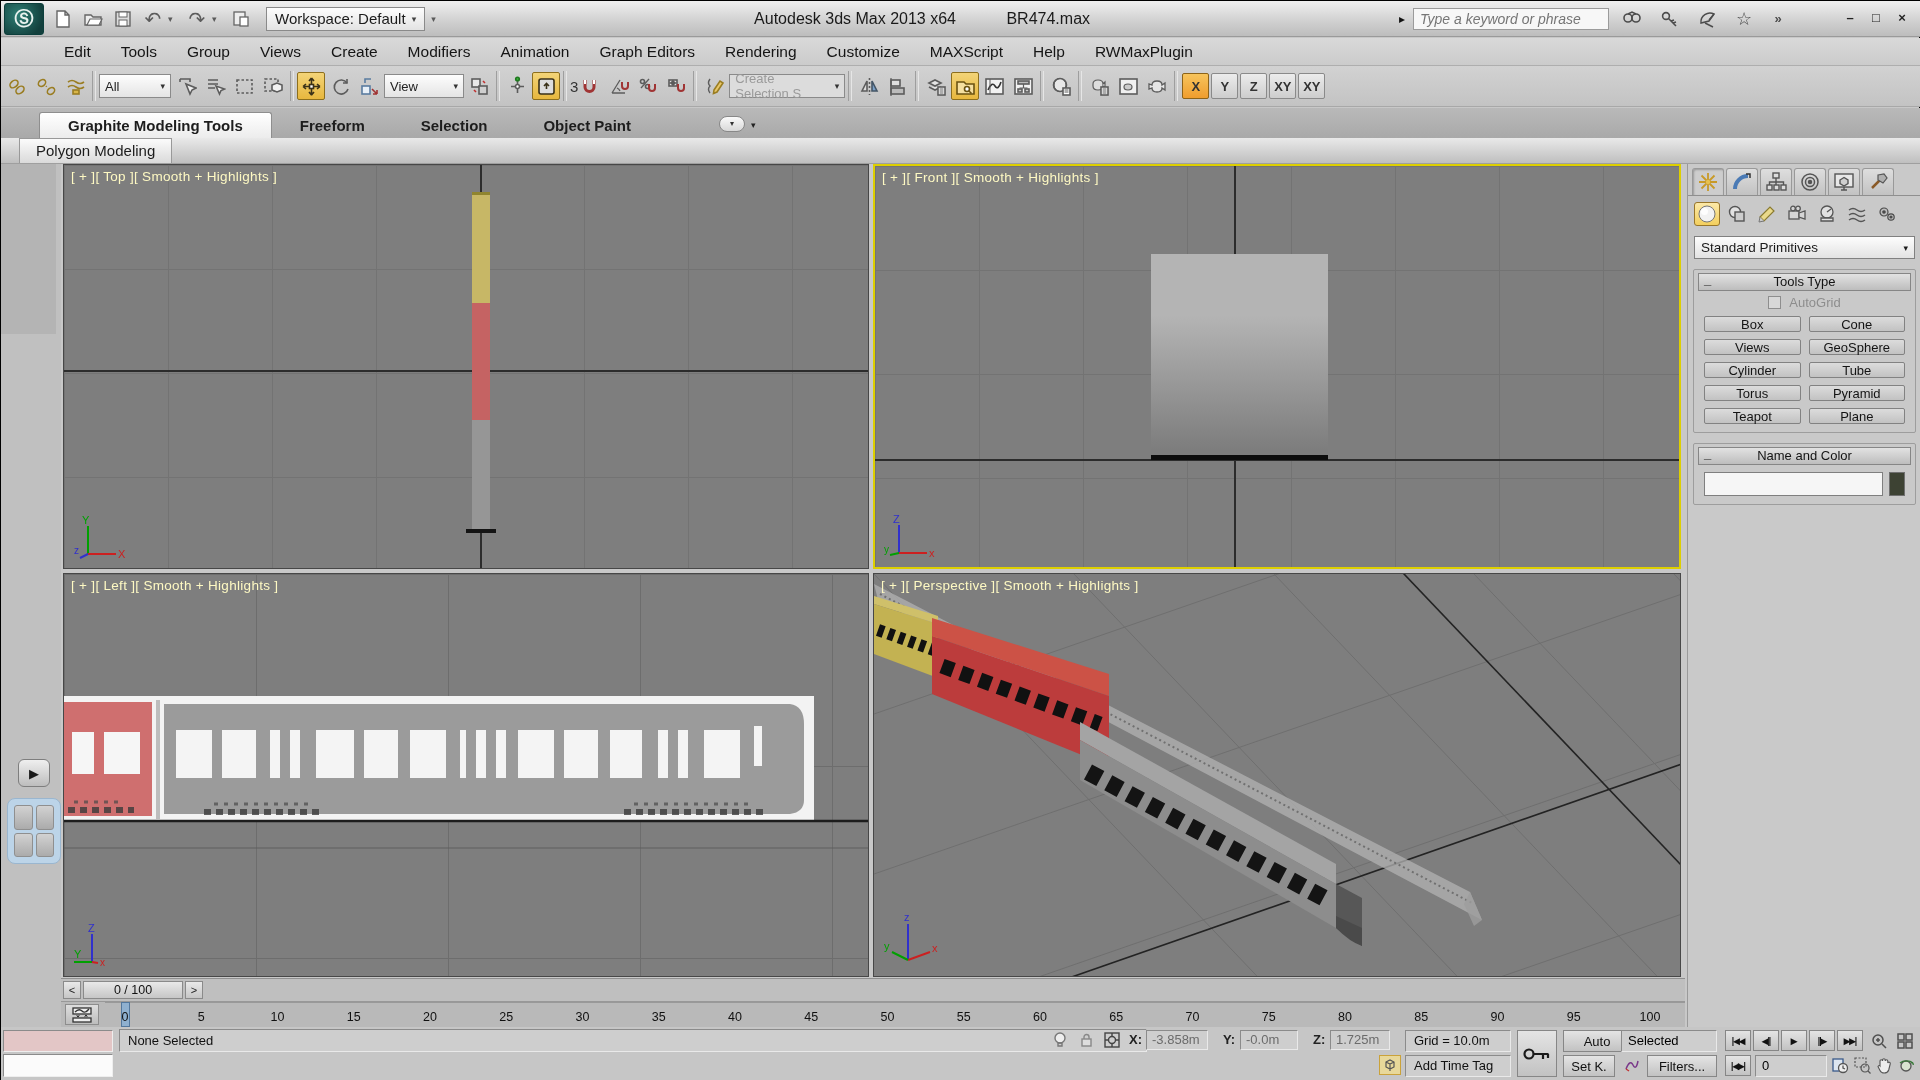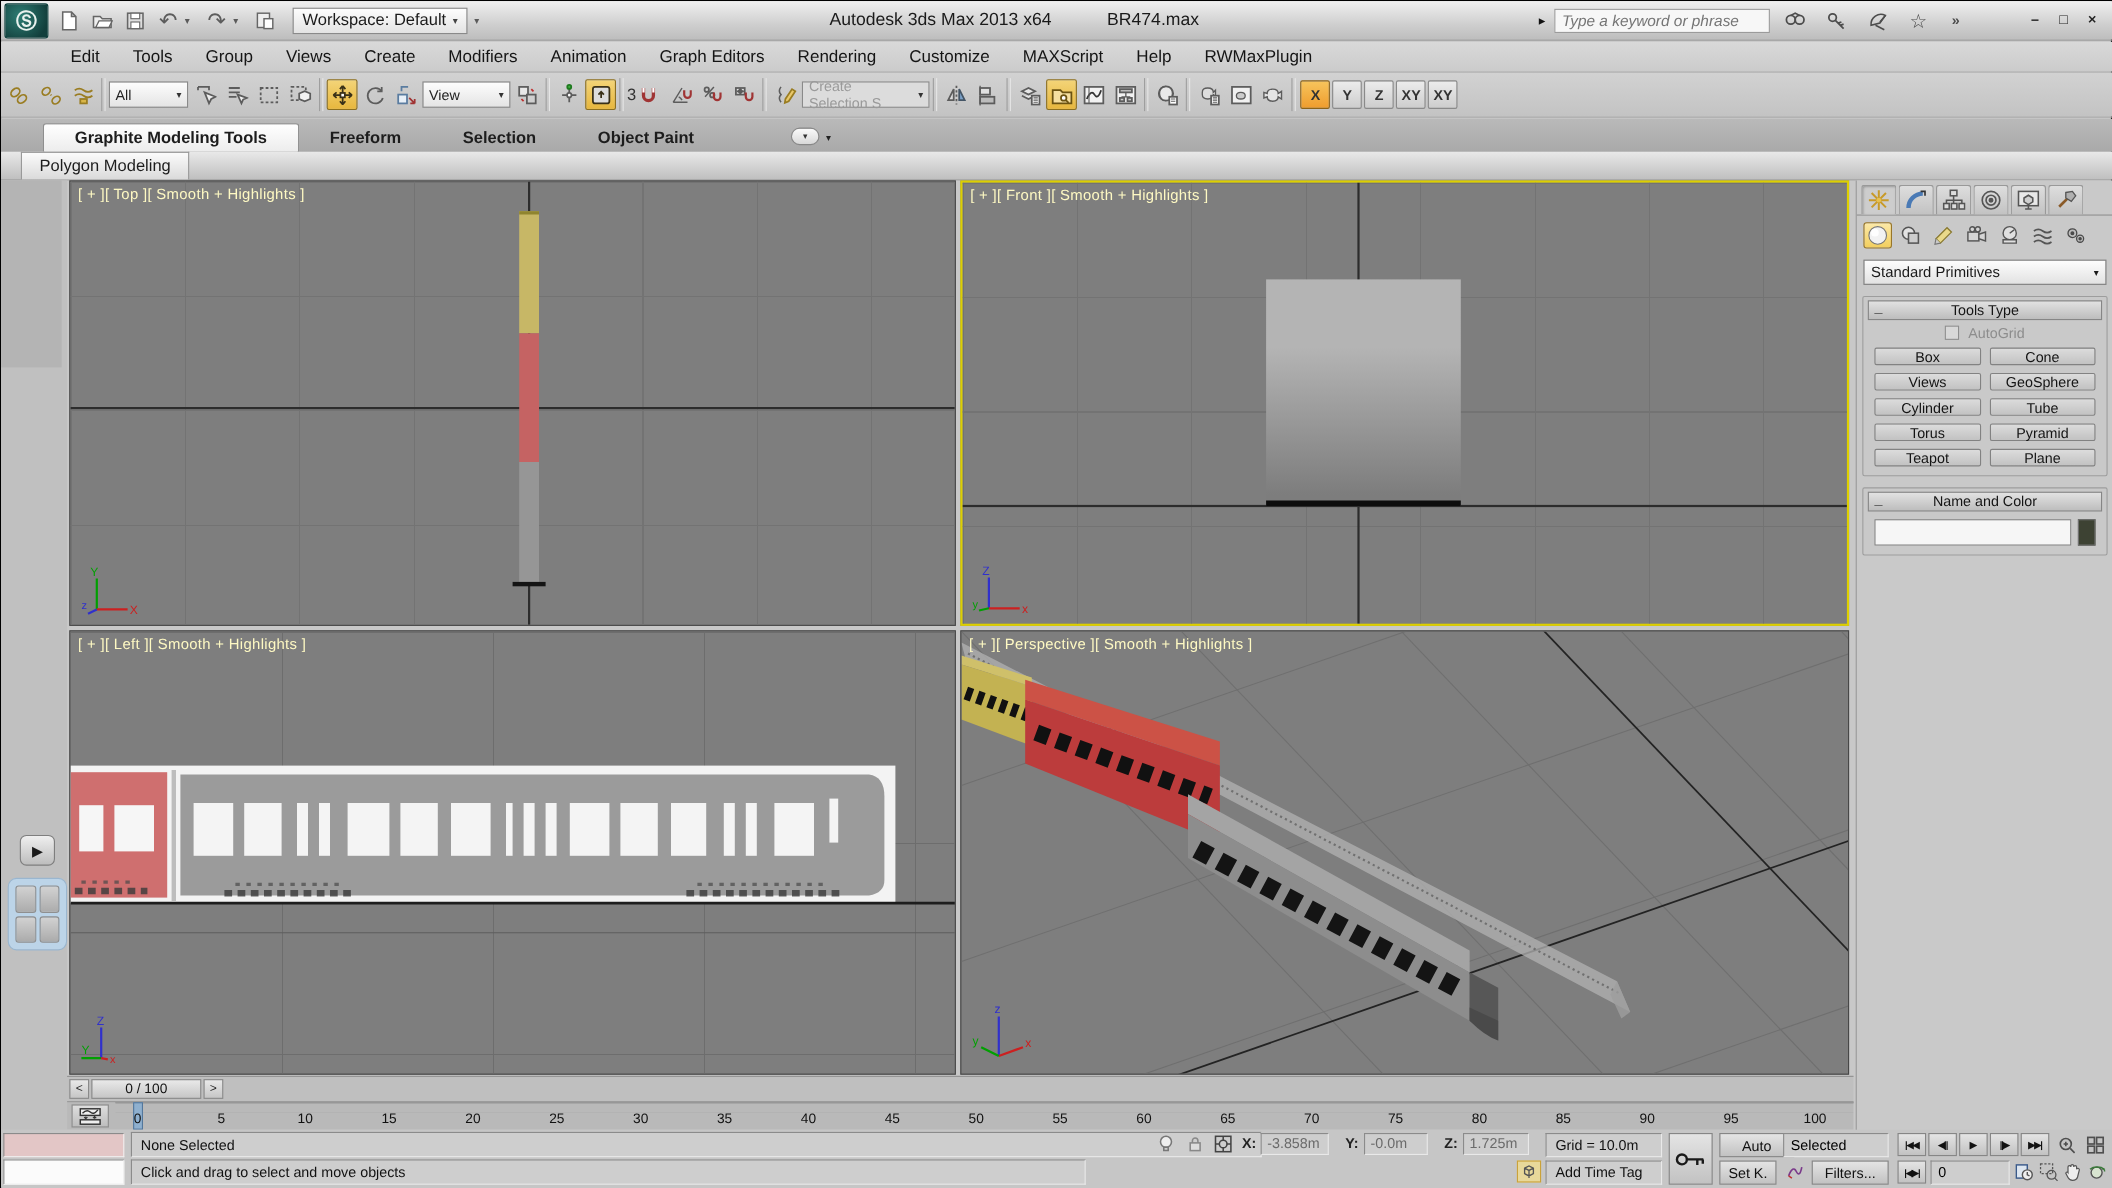--- a/index.html
+++ b/index.html
@@ -809,21 +809,20 @@
         <span class="ruler-num" style="left: 1392.5px;">90</span>
         <span class="ruler-num" style="left: 1468.75px;">95</span>
         <span class="ruler-num" style="left: 1545px;">100</span>
       </div>
   </div>
 
   <div id="statusbar">
     <div id="ml-pink"></div>
     <div id="ml-white"></div>
     <div id="sel-field" class="sunken">None Selected</div>
-    <div id="prompt-field" class="sunken">Click and drag to select and move objects</div>
 
     <div class="sb-icon" style="left:1048px;top:3px">
       <svg width="16" height="18" viewBox="0 0 16 18" fill="none" stroke="#777" stroke-width="1.4">
           <circle cx="8" cy="7" r="5" fill="#eee"></circle>
           <path d="M6 12 h4 v3 h-4 z"></path>
         </svg>
     </div>
     <div class="sb-icon" style="left:1074px;top:3px">
       <svg width="15" height="18" viewBox="0 0 15 18" fill="none" stroke="#888" stroke-width="1.4">
           <rect x="3" y="8" width="9" height="7" fill="#ddd"></rect>

